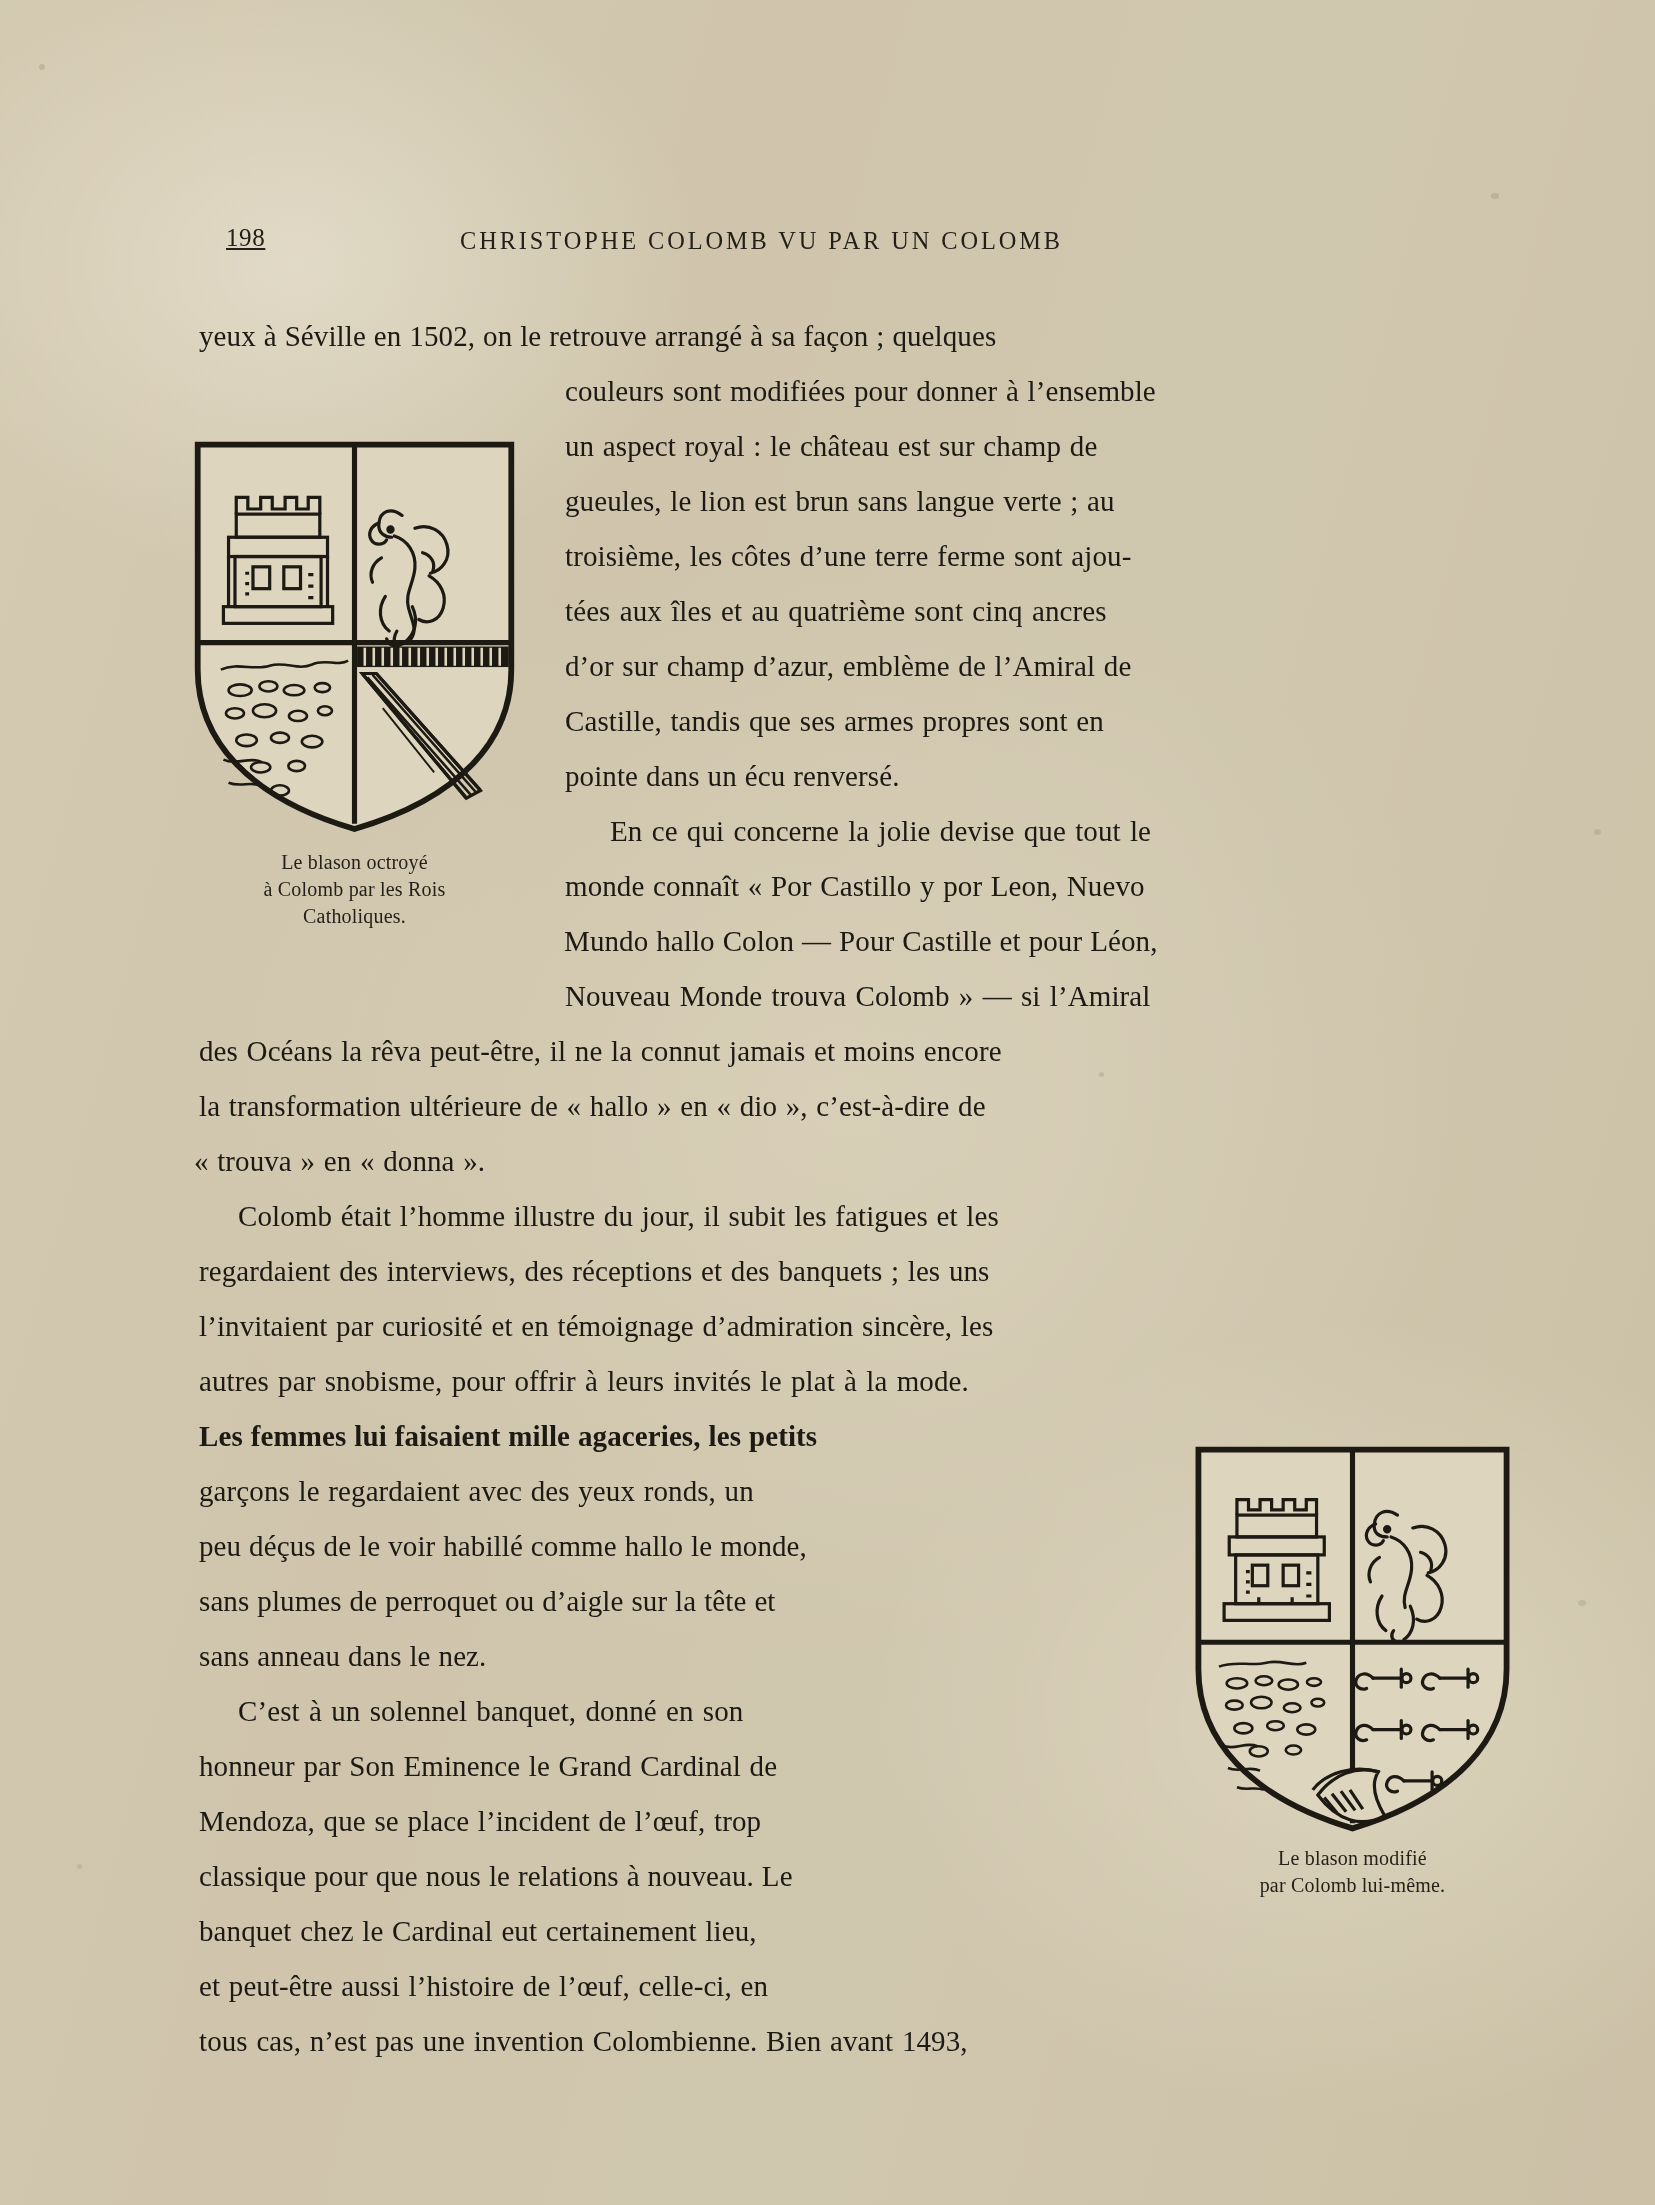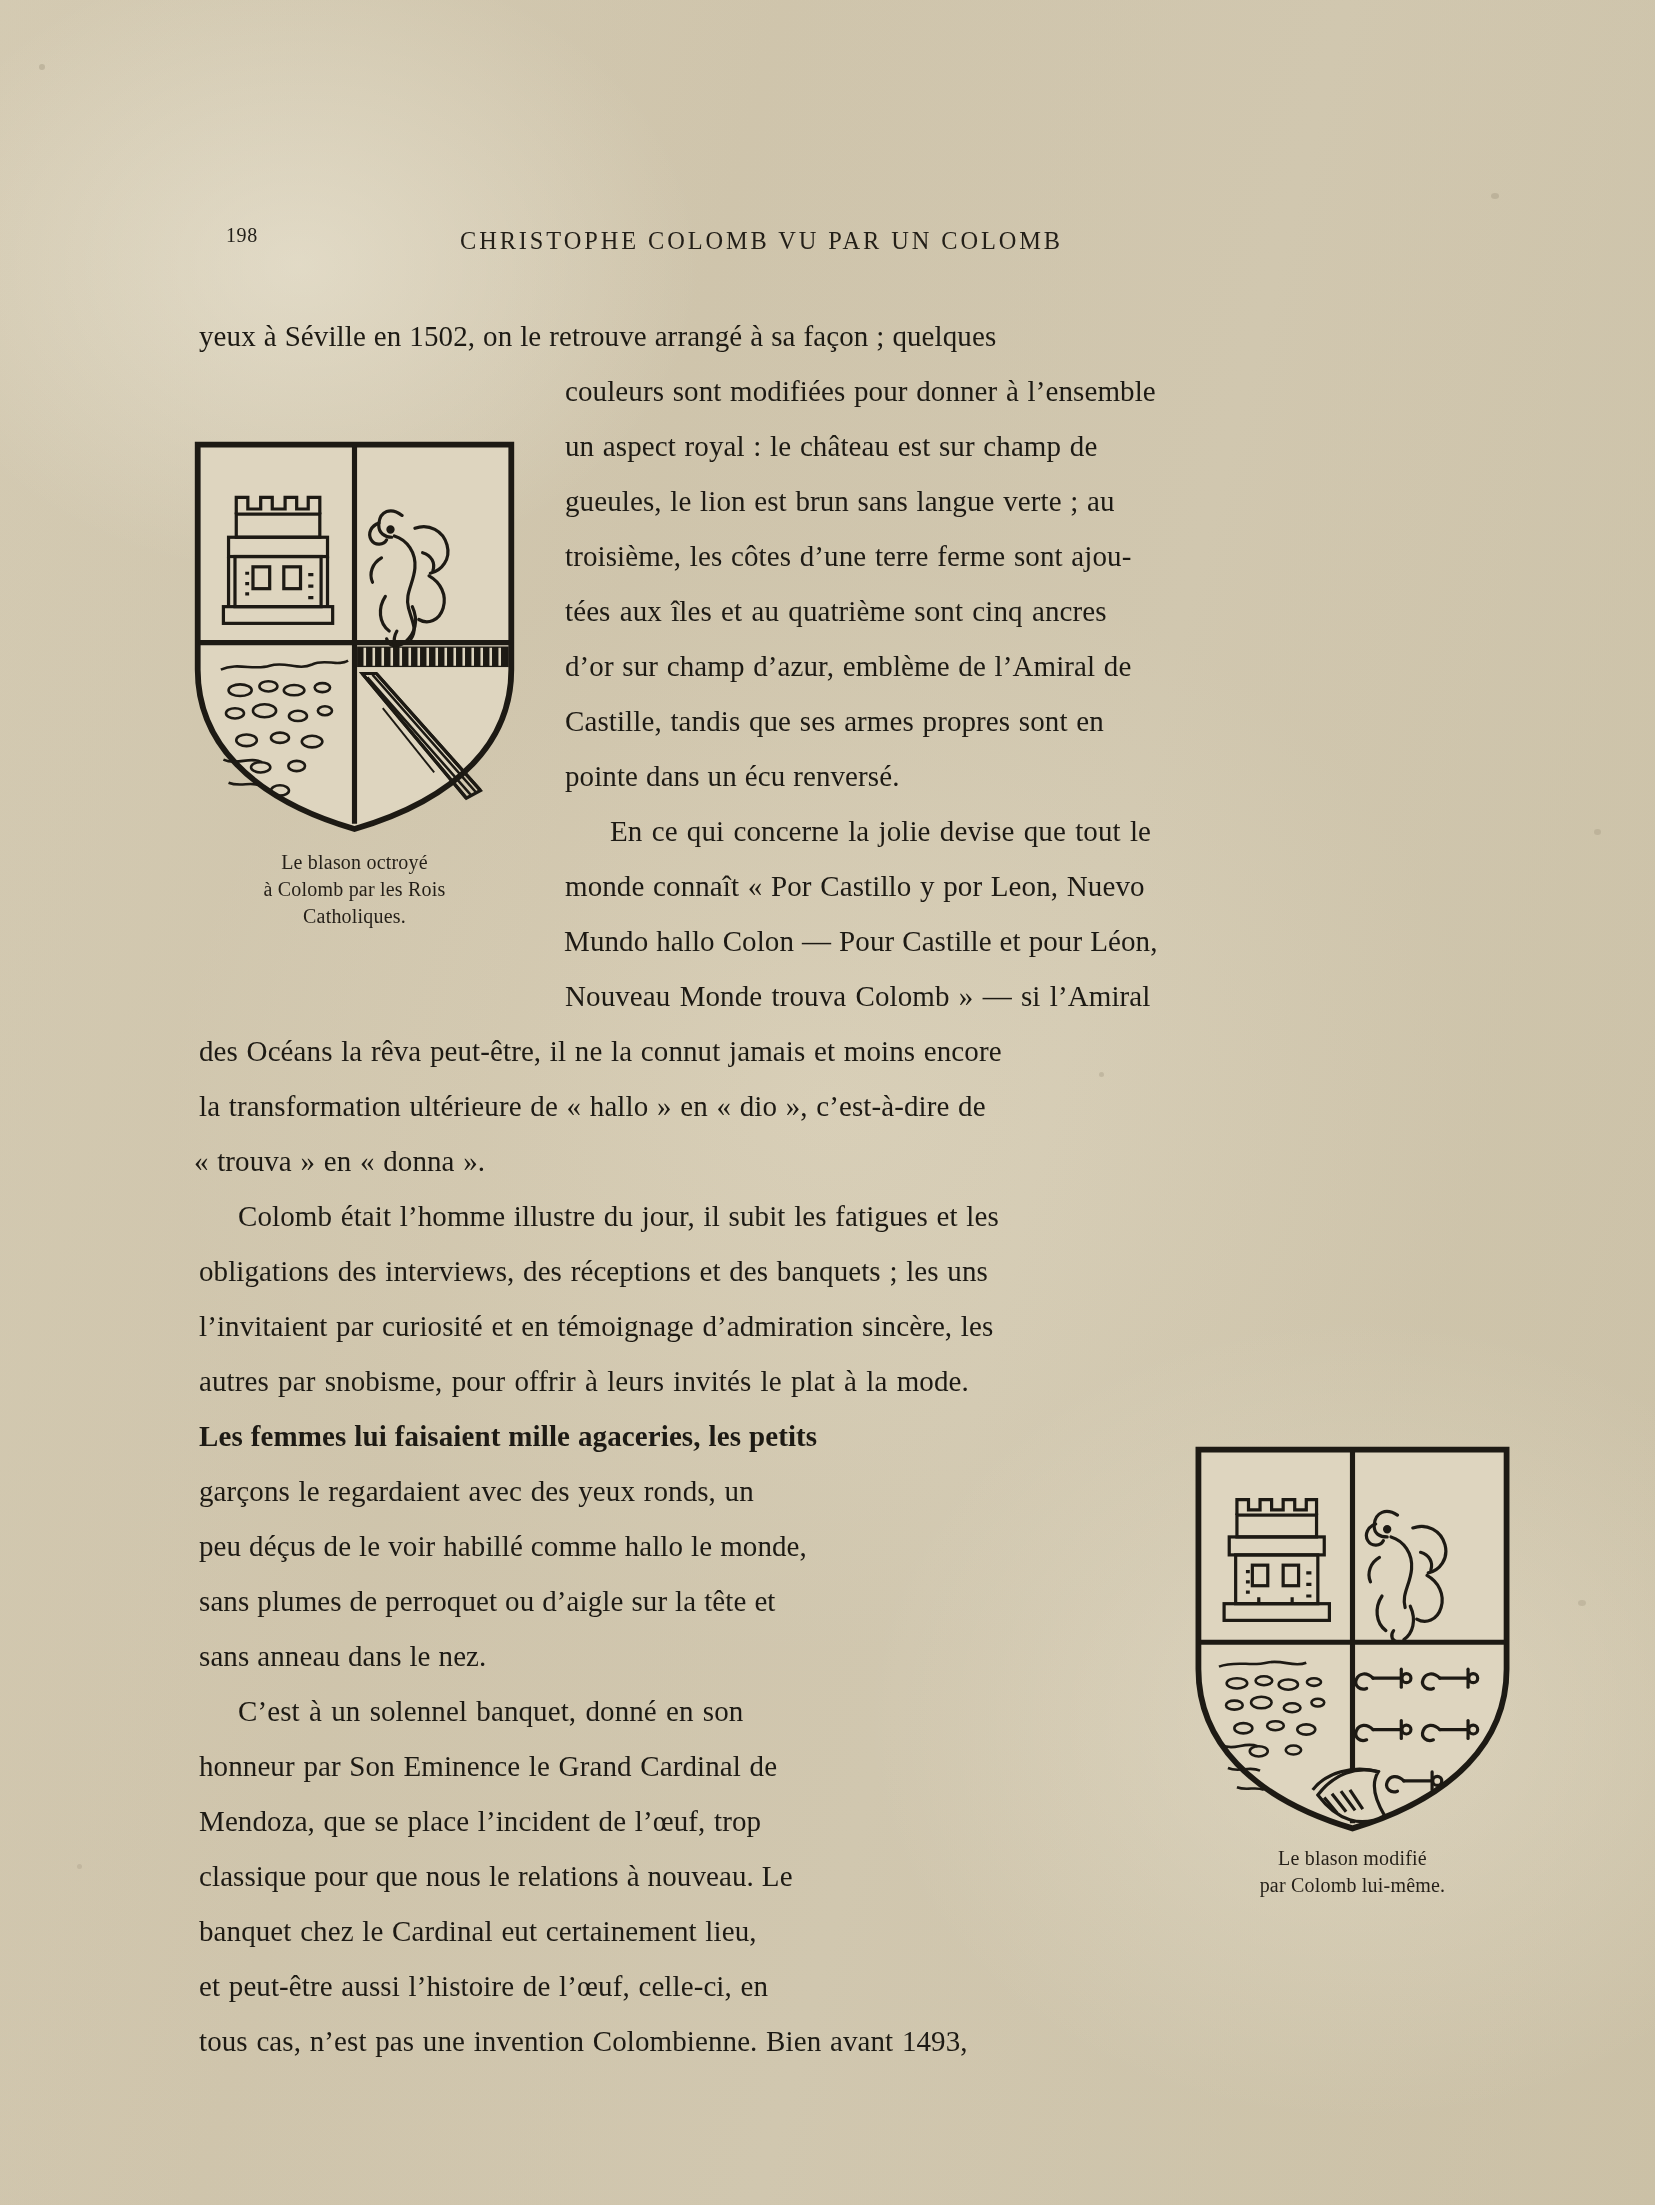--- a/index.html
+++ b/index.html
@@ -41,23 +41,24 @@
     position: absolute;
     left: 193px;
     top: 224px;
     width: 1273px;
     height: 36px;
   }
   .folio {
     position: absolute;
     left: 33px;
     top: 0;
-    font-size: 20px;
+    font-size: 25px;
     letter-spacing: 0.6px;
     color: #23201a;
+    text-decoration: underline;
   }
   .head-title {
     position: absolute;
     left: 267px;
     top: 2.6px;
     font-size: 24.4px;
     letter-spacing: 2.9px;
     color: #231f18;
     white-space: nowrap;
   }
@@ -301,21 +302,21 @@
     <div class="tline" style="margin-left:366px; word-spacing:1.3px;">Castille, tandis  que  ses  armes  propres  sont  en</div>
     <div class="tline" style="margin-left:366px; word-spacing:0.6px;">pointe dans un écu renversé.</div>
     <div class="tline" style="margin-left:411px; word-spacing:1.9px;">En ce qui concerne la jolie devise que tout le</div>
     <div class="tline" style="margin-left:366px; word-spacing:1.3px;">monde connaît « Por Castillo y por Leon, Nuevo</div>
     <div class="tline" style="margin-left:365px; word-spacing:0.6px;">Mundo hallo Colon — Pour Castille et pour Léon,</div>
     <div class="tline" style="margin-left:366px; word-spacing:1.9px;">Nouveau Monde trouva Colomb » — si l’Amiral</div>
     <div class="tline" style="margin-left:0;   word-spacing:1.3px;">des Océans la rêva peut-être, il ne la connut jamais et moins encore</div>
     <div class="tline" style="margin-left:0;   word-spacing:1.3px;">la transformation ultérieure de « hallo » en « dio », c’est-à-dire de</div>
     <div class="tline" style="margin-left:-5.1px; word-spacing:1.3px;">« trouva » en « donna ».</div>
     <div class="tline" style="margin-left:39px; word-spacing:1.3px;">Colomb était l’homme illustre du jour, il subit les fatigues et les</div>
-    <div class="tline" style="margin-left:0;   word-spacing:1.3px;">obligations des interviews, des réceptions et des banquets ;  les uns</div>
+    <div class="tline" style="margin-left:0;   word-spacing:1.3px;">regardaient des interviews, des réceptions et des banquets ;  les uns</div>
     <div class="tline" style="margin-left:0;   word-spacing:1.3px;">l’invitaient par curiosité et en témoignage d’admiration sincère, les</div>
     <div class="tline" style="margin-left:0;   word-spacing:1.9px;">autres par snobisme, pour offrir à leurs invités le plat à la mode.</div>
     <div class="tline" style="margin-left:0;   word-spacing:0.6px;font-weight:bold;">Les  femmes lui faisaient mille agaceries, les petits</div>
     <div class="tline" style="margin-left:0;   word-spacing:1.3px;">garçons  le  regardaient  avec  des  yeux ronds, un</div>
     <div class="tline" style="margin-left:0;   word-spacing:0.6px;">peu déçus de le voir habillé comme hallo le monde,</div>
     <div class="tline" style="margin-left:0;   word-spacing:0.6px;">sans plumes de perroquet ou d’aigle sur la tête et</div>
     <div class="tline" style="margin-left:0;   word-spacing:0.6px;">sans anneau dans le nez.</div>
     <div class="tline" style="margin-left:39px; word-spacing:1.9px;">C’est  à  un  solennel  banquet, donné  en  son</div>
     <div class="tline" style="margin-left:0;   word-spacing:1.3px;">honneur par Son Eminence le Grand Cardinal de</div>
     <div class="tline" style="margin-left:0;   word-spacing:1.3px;">Mendoza, que se place l’incident de l’œuf, trop</div>

